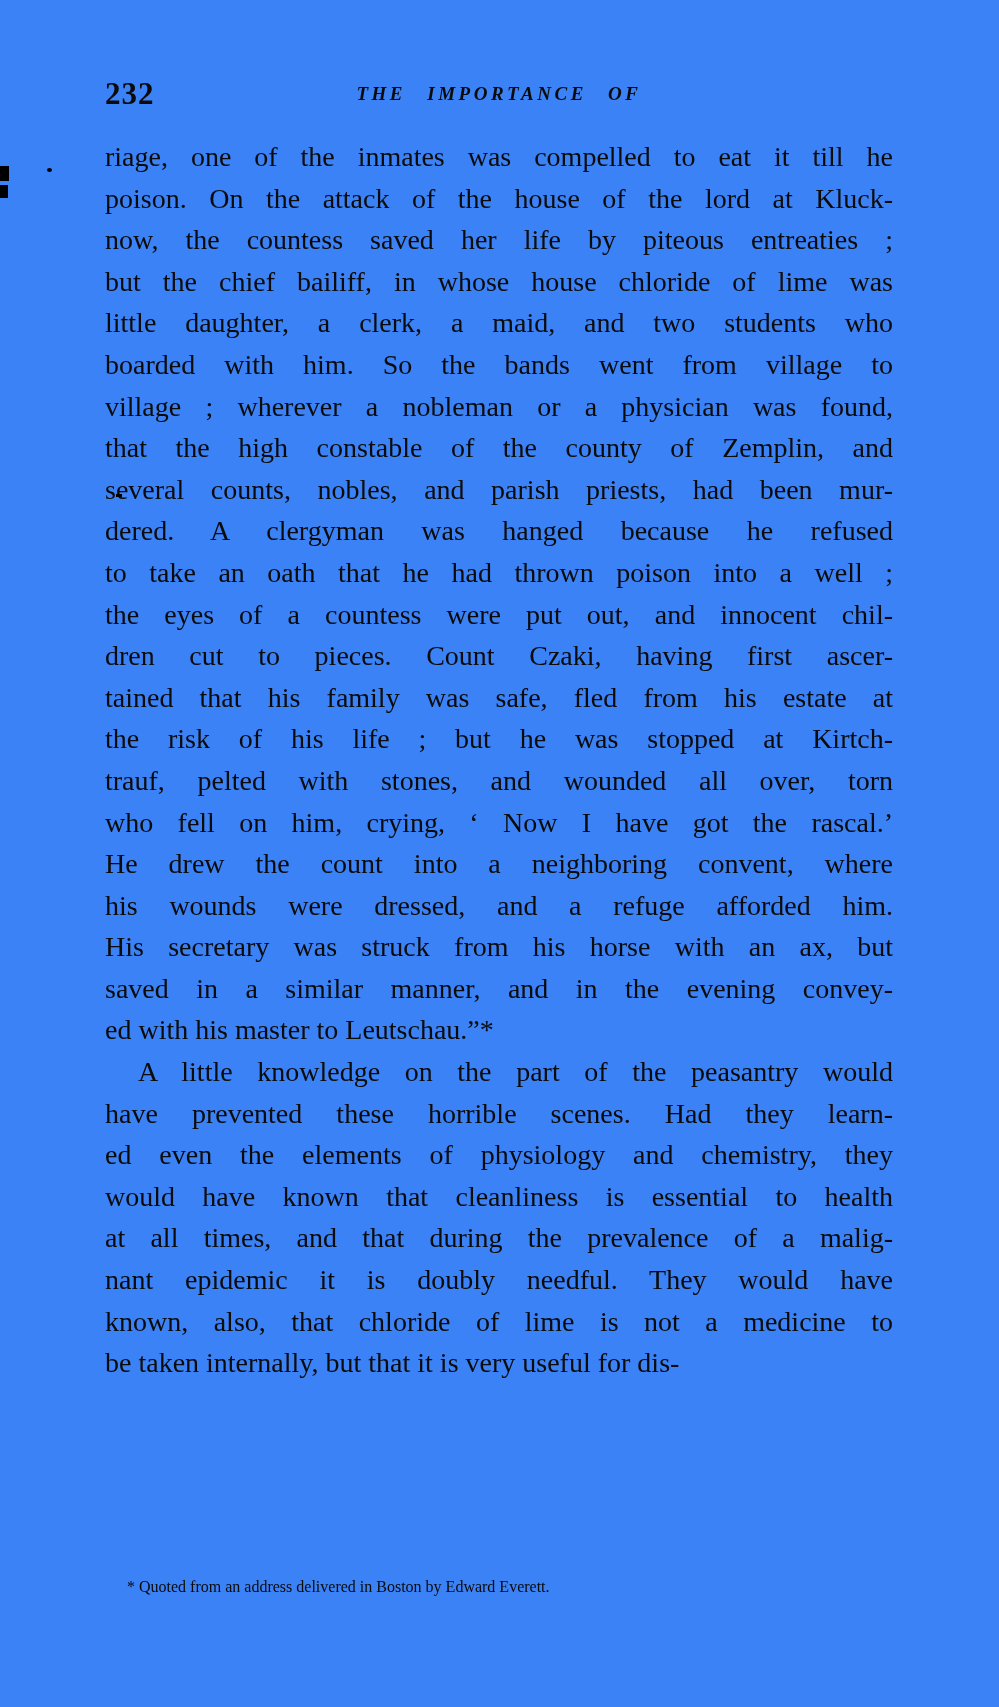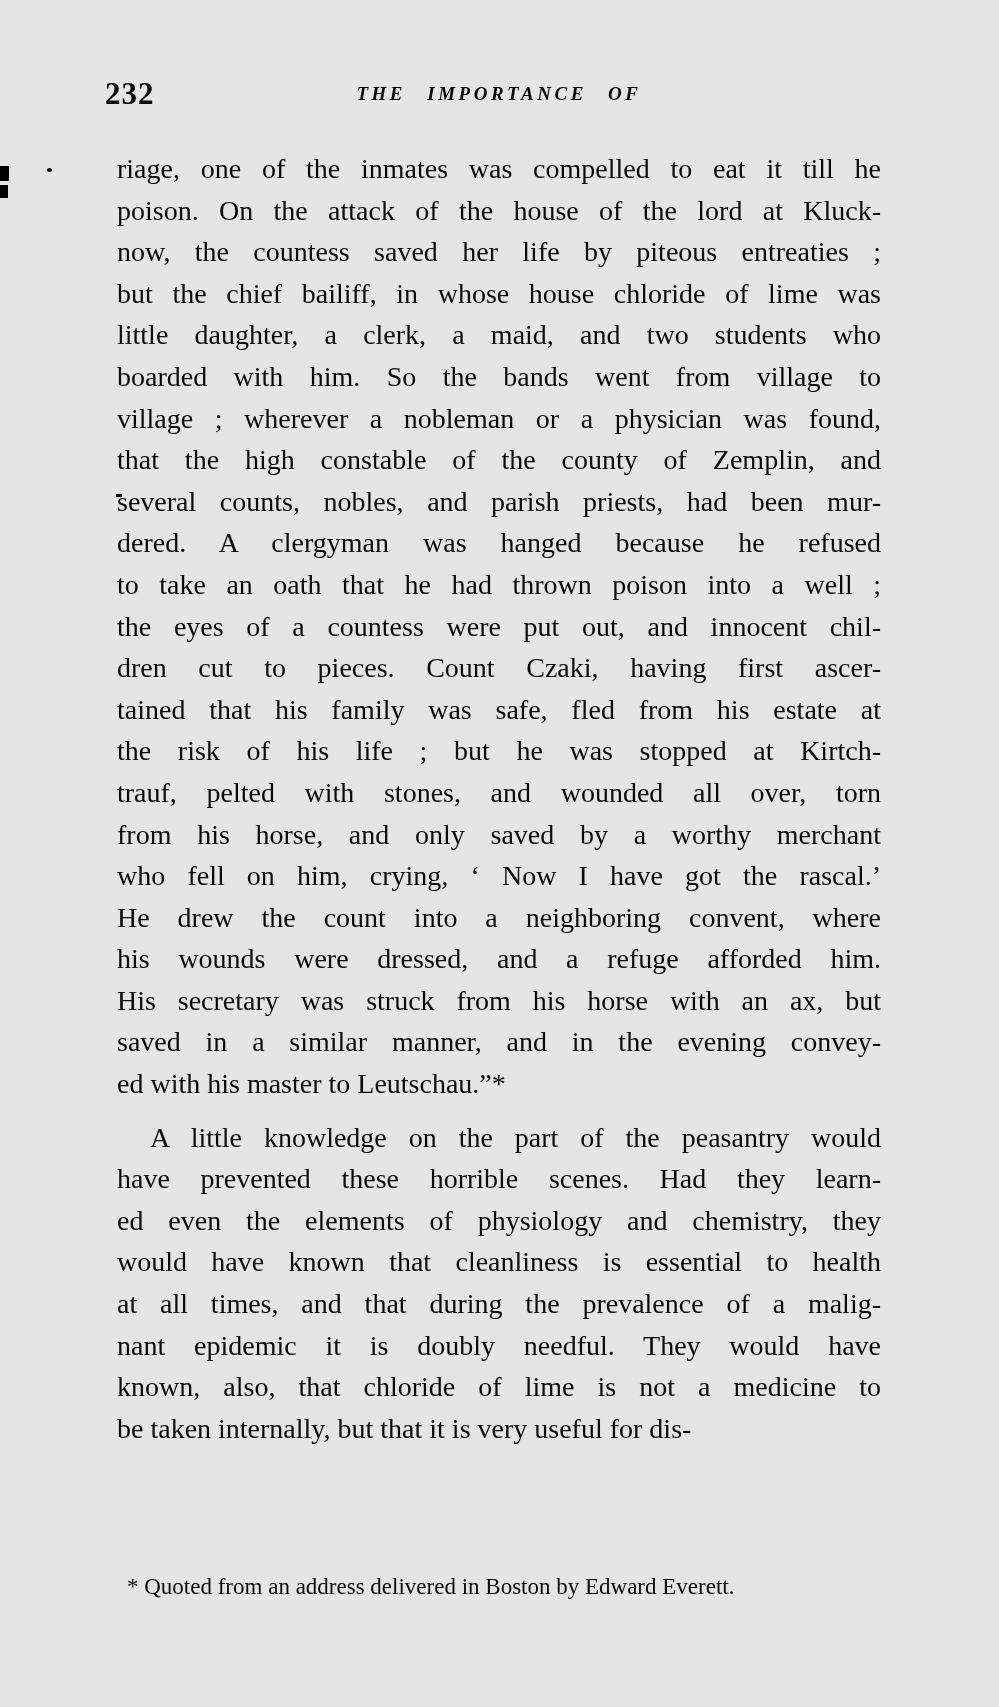--- a/index.html
+++ b/index.html
@@ -4,21 +4,21 @@
 <style>
   html, body {
     margin: 0;
     padding: 0;
     background: #ffffff;
   }
   .page {
     position: relative;
     width: 999px;
     height: 1707px;
-    background: #e5e5e5;
+    background: #3b82f6;
     color: #0b0b0b;
     font-family: "Liberation Serif", "DejaVu Serif", serif;
     overflow: hidden;
   }
   .header {
     position: absolute;
     top: 76px;
     left: 105px;
     width: 788px;
     height: 44px;
@@ -44,40 +44,40 @@
     font-style: italic;
   }
   .body-text {
     position: absolute;
     top: 136px;
     left: 105px;
     width: 788px;
     font-size: 28px;
     line-height: 41.6px;
   }
-  .paragraph { margin: 12px; }
+  .paragraph { margin: 0; }
   .line {
     text-align: justify;
     text-align-last: justify;
     height: 41.6px;
     overflow: hidden;
     white-space: nowrap;
   }
   .line.para-end {
     text-align-last: left;
   }
   .line.indent-first {
     text-indent: 33px;
   }
   .footnote {
     position: absolute;
     left: 127px;
     top: 1572px;
     width: 760px;
-    font-size: 23px;
+    font-size: 16px;
     line-height: 30px;
   }
   .artifact {
     position: absolute;
     background: #000;
   }
   .artifact.speck { border-radius: 50%; }
 </style>
 </head>
 <body>
@@ -100,21 +100,20 @@
         <div class="line">village ; wherever a nobleman or a physician was found,</div>
         <div class="line">that the high constable of the county of Zemplin, and</div>
         <div class="line">several counts, nobles, and parish priests, had been mur-</div>
         <div class="line">dered.  A clergyman was hanged because he refused</div>
         <div class="line">to take an oath that he had thrown poison into a well ;</div>
         <div class="line">the eyes of a countess were put out, and innocent chil-</div>
         <div class="line">dren cut to pieces.  Count Czaki, having first ascer-</div>
         <div class="line">tained that his family was safe, fled from his estate at</div>
         <div class="line">the risk of his life ; but he was stopped at Kirtch-</div>
         <div class="line">trauf, pelted with stones, and wounded all over, torn</div>
-        <div class="line">from his horse, and only saved by a worthy merchant</div>
         <div class="line">who fell on him, crying, ‘ Now I have got the rascal.’</div>
         <div class="line">He drew the count into a neighboring convent, where</div>
         <div class="line">his wounds were dressed, and a refuge afforded him.</div>
         <div class="line">His secretary was struck from his horse with an ax, but</div>
         <div class="line">saved in a similar manner, and in the evening convey-</div>
         <div class="line para-end">ed with his master to Leutschau.”*</div>
       </div>
       <div class="paragraph">
         <div class="line indent-first">A little knowledge on the part of the peasantry would</div>
         <div class="line">have prevented these horrible scenes.  Had they learn-</div>

